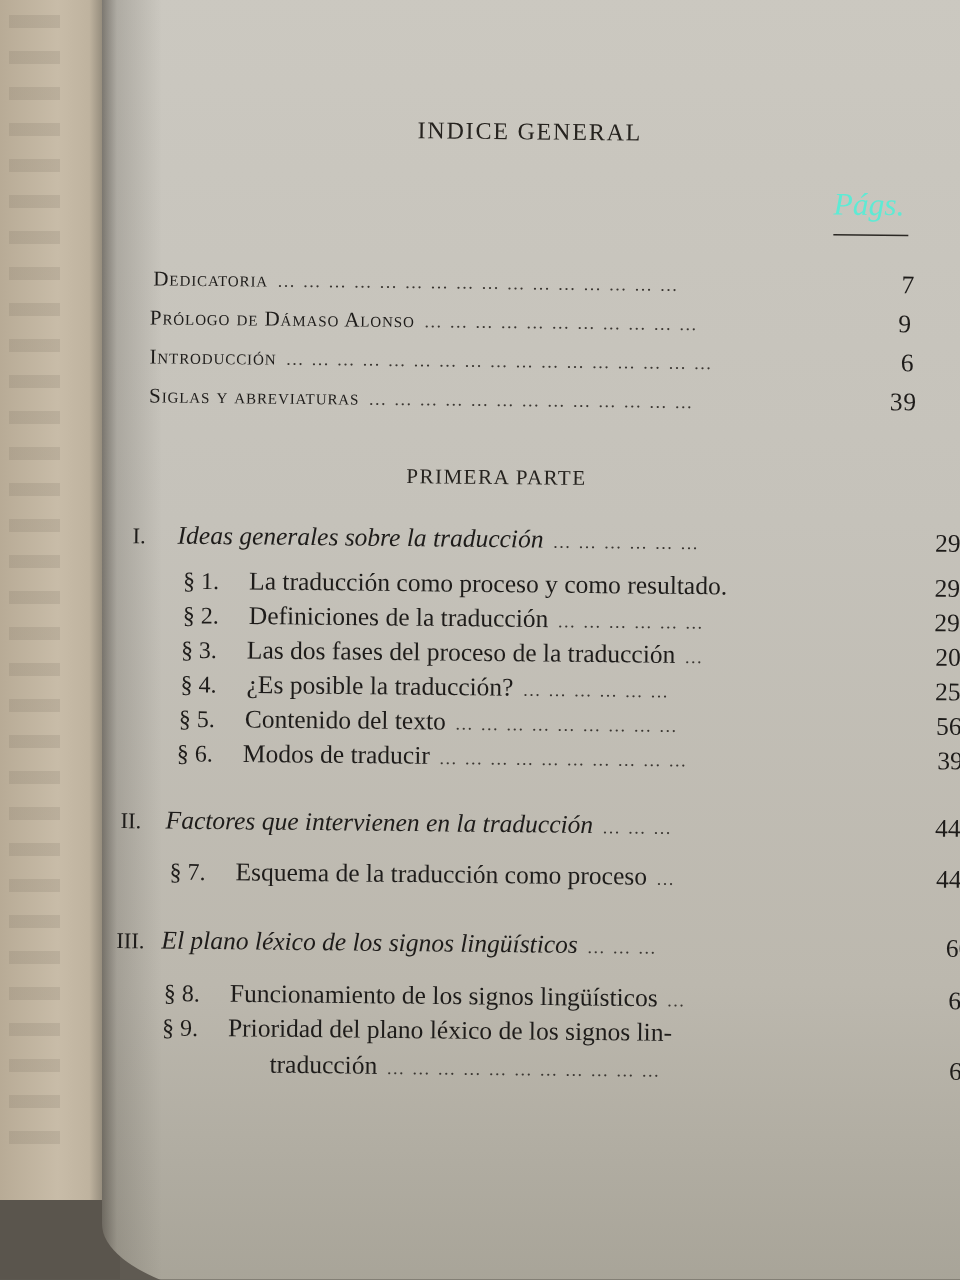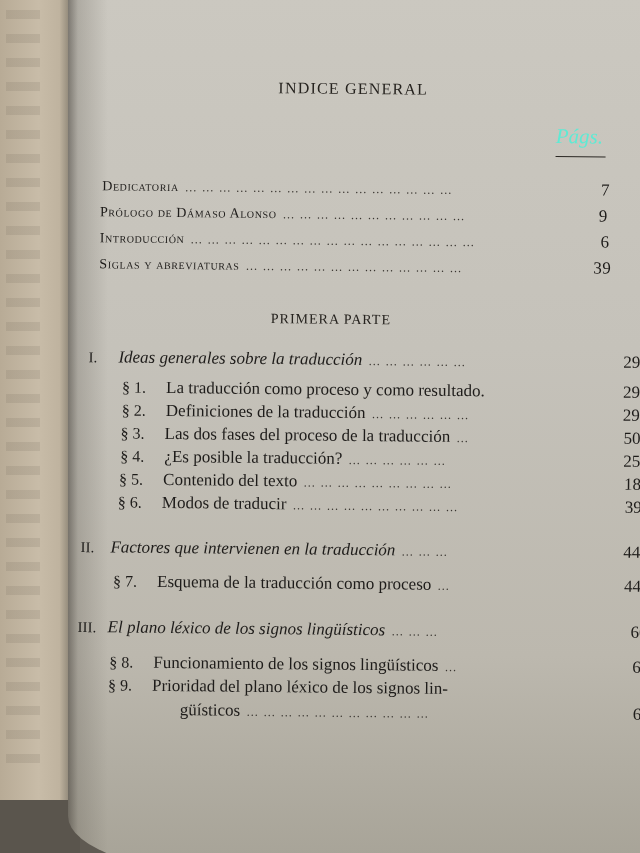--- a/index.html
+++ b/index.html
@@ -189,35 +189,35 @@
       <span class="mark">§ 2.</span><span>Definiciones de la traducción</span>
     </span>
     <span class="dots">… … … … … …</span>
     <span class="num">29</span>
   </div>
   <div class="row section" style="left:121px; top:426px; width:520px;">
     <span class="label">
       <span class="mark">§ 3.</span><span>Las dos fases del proceso de la traducción</span>
     </span>
     <span class="dots">…</span>
-    <span class="num">50</span>
+    <span class="num">20</span>
   </div>
   <div class="row section" style="left:121px; top:449px; width:520px;">
     <span class="label">
       <span class="mark">§ 4.</span><span>¿Es posible la traducción?</span>
     </span>
     <span class="dots">… … … … … …</span>
     <span class="num">25</span>
   </div>
   <div class="row section" style="left:120px; top:472px; width:522px;">
     <span class="label">
       <span class="mark">§ 5.</span><span>Contenido del texto</span>
     </span>
     <span class="dots">… … … … … … … … …</span>
-    <span class="num">18</span>
+    <span class="num">56</span>
   </div>
   <div class="row section" style="left:119px; top:495px; width:524px;">
     <span class="label">
       <span class="mark">§ 6.</span><span>Modos de traducir</span>
     </span>
     <span class="dots">… … … … … … … … … …</span>
     <span class="num">39</span>
   </div>
 
   <div class="row chapter" style="left:82px; top:540px; width:560px;">
@@ -248,18 +248,18 @@
     </span>
     <span class="dots">…</span>
     <span class="num">60</span>
   </div>
   <div class="row section" style="left:111px; top:678px; width:500px;">
     <span class="label">
       <span class="mark">§ 9.</span><span>Prioridad del plano léxico de los signos lin-</span>
     </span>
   </div>
   <div class="row cont" style="left:183px; top:702px; width:470px;">
-    <span class="label">güísticos</span>
+    <span class="label">traducción</span>
     <span class="dots">… … … … … … … … … … …</span>
     <span class="num">60</span>
   </div>
 
 </div>
 
 </body></html>

